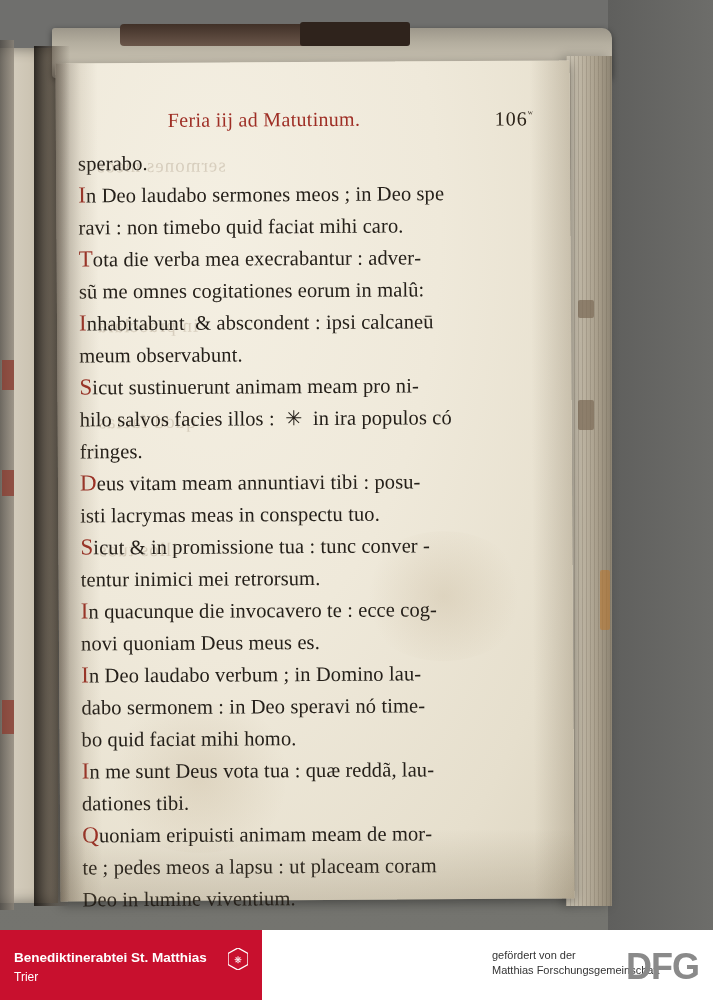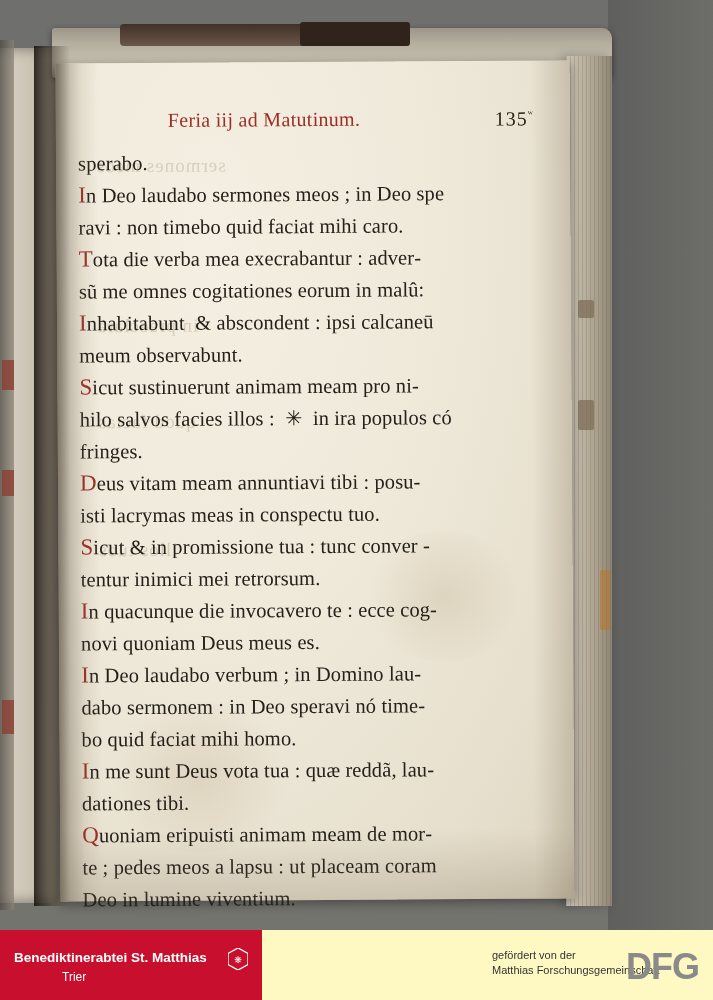--- a/index.html
+++ b/index.html
@@ -215,42 +215,41 @@
     letter-spacing: 1px;
     transform: scaleX(-1);
     pointer-events: none;
   }
 
   
   #footer {
     position: absolute;
     left: 0; top: 930px;
     width: 713px; height: 70px;
-    background: #fef9c3;
+    background: #ffffff;
   }
   .footer-left {
     position: absolute;
     left: 0; top: 0;
     width: 262px; height: 70px;
     background: #c8102e;
     color: #ffffff;
   }
   .footer-left .l1 {
     position: absolute;
     left: 14px; top: 20px;
     font-family: "Liberation Sans", sans-serif;
     font-size: 13.5px;
     font-weight: bold;
   }
   .footer-left .l2 {
     position: absolute;
     left: 14px; top: 40px;
     font-family: "Liberation Sans", sans-serif;
     font-size: 12px;
-    margin-left: 48px;
   }
   .hex-logo {
     position: absolute;
     right: 14px; top: 18px;
     width: 20px; height: 22px;
   }
   .funder {
     position: absolute;
     left: 492px; top: 18px;
     font-family: "Liberation Sans", sans-serif;
@@ -300,21 +299,21 @@
 
     <div class="bleed" style="top:92px;">sermones meos</div>
     <div class="bleed" style="top:252px;">in praeclara</div>
     <div class="bleed" style="top:348px;">quod facias</div>
     <div class="bleed" style="top:476px;">illos tuos</div>
 
     <div class="text-block">
 
       <div class="heading-row">
         <div class="running-title">Feria iij ad Matutinum.</div>
-        <div class="folio"><span>135</span><span class="folio-sup">ʷ</span></div>
+        <div class="folio"><span>106</span><span class="folio-sup">ʷ</span></div>
       </div>
 
       <div class="lines">
         <div class="line"><span class="ini"></span><span>sperabo.</span></div>
         <div class="line"><span class="ini">I</span><span>n Deo laudabo sermones meos ; in Deo spe</span></div>
         <div class="line"><span class="ini"></span><span>ravi : non timebo quid faciat mihi caro.</span></div>
         <div class="line"><span class="ini">T</span><span>ota die verba mea execrabantur : adver‑</span></div>
         <div class="line"><span class="ini"></span><span>sũ me omnes cogitationes eorum in malû:</span></div>
         <div class="line"><span class="ini">I</span><span>nhabitabunt  &amp; abscondent : ipsi calcaneū</span></div>
         <div class="line"><span class="ini"></span><span>meum observabunt.</span></div>

